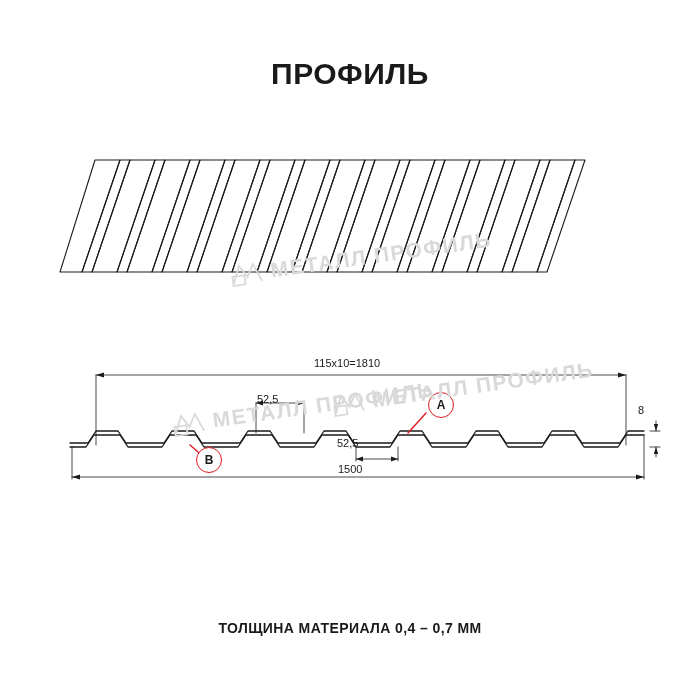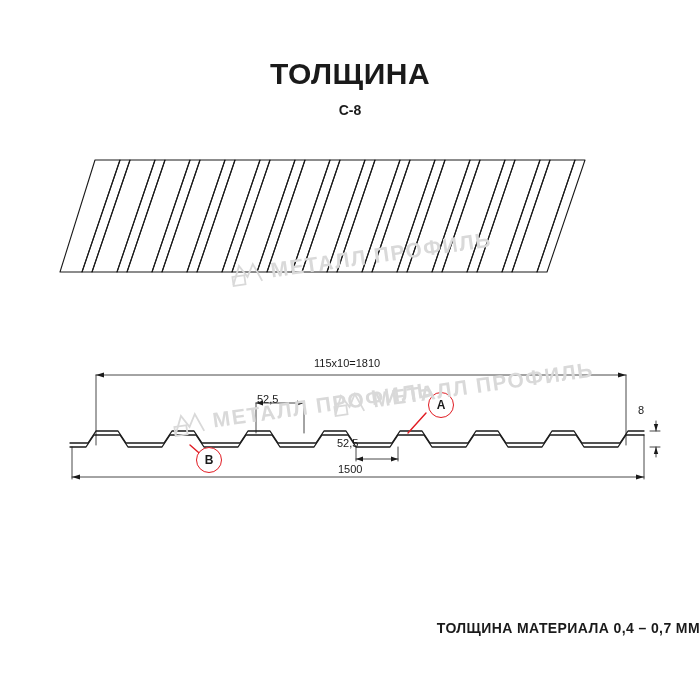--- a/index.html
+++ b/index.html
@@ -51,21 +51,21 @@
     top: 355px;
     left: 60px;
     width: 600px;
     height: 140px;
   }
   .footer {
     position: absolute;
     top: 620px;
     left: 0;
     width: 700px;
-    text-align: right;
+    text-align: center;
     font-size: 14px;
     font-weight: bold;
     letter-spacing: 0.4px;
     color: #1a1a1a;
   }
   .wm {
     position: absolute;
     pointer-events: none;
     color: #d9d9d9;
     font-weight: bold;
@@ -101,22 +101,21 @@
     justify-content: center;
     background: #ffffff;
   }
   svg { overflow: visible; }
 </style>
 </head>
 <body>
 
 <div class="page">
 
-  <div class="title">ТОЛЩИНА</div>
-  <div class="subtitle">С-8</div>
+  <div class="title">ПРОФИЛЬ</div>
 
   <div class="iso-wrap">
     <svg width="580" height="160" viewBox="0 0 580 160" fill="none" stroke="#1a1a1a" stroke-width="1.1" stroke-linejoin="round">
       <g>
 
         <path d="M35 20 L60 20 L22 132 L0 132 Z"></path>
         <path d="M60 20 L70 20 L32 132 L22 132 Z"></path>
 
         <path d="M70 20 L95 20 L57 132 L32 132 Z"></path>
         <path d="M95 20 L105 20 L67 132 L57 132 Z"></path>

